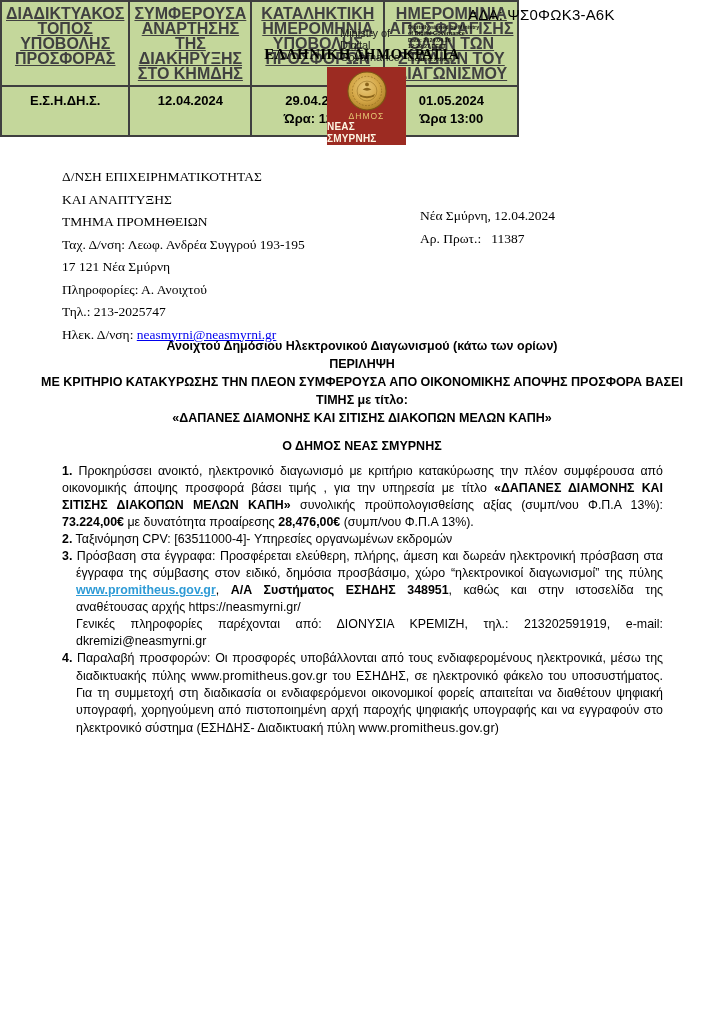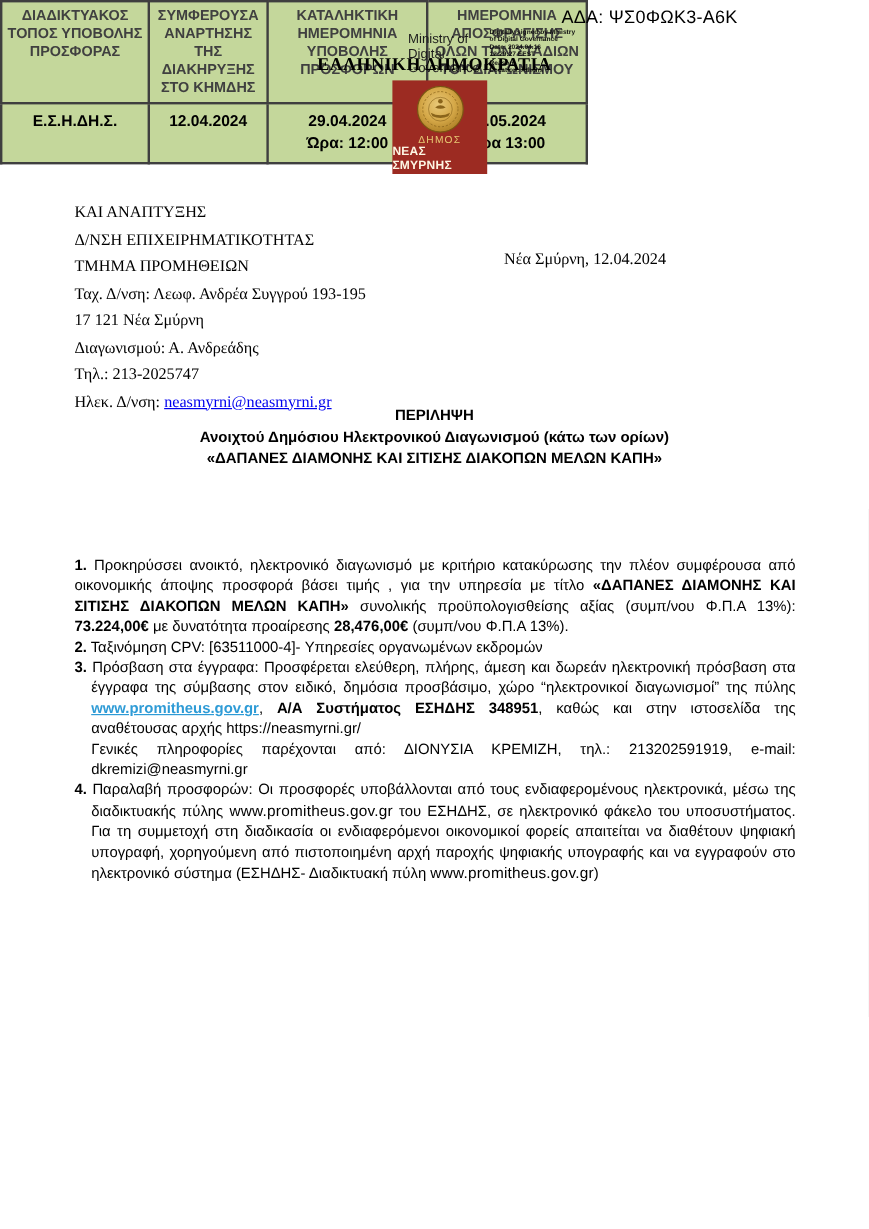--- a/index.html
+++ b/index.html
@@ -39,21 +39,21 @@
   .para { margin:0; }
   .hang { padding-left:14px; text-indent:-14px; }
   .hang .subline { text-indent:0; }
   .b { font-weight:bold; }
   a.prom { color:#2E9BD6; font-weight:bold; text-decoration:underline; }
   .url { letter-spacing:0.2px; font-size:12.8px; }
 
   
   .sched { left:118px; top:779px; border-collapse:collapse; table-layout:fixed; }
   .sched td { border:2px solid #3F3F3F; background:#C4D79B; text-align:center; vertical-align:top; padding:4px 4px; box-sizing:border-box; }
-  .sched tr.hdr td { font-size:12px; font-weight:bold; line-height:15px; color:#404040; height:80px; }
+  .sched tr.hdr td { font-size:16px; font-weight:bold; line-height:15px; color:#404040; height:80px;text-decoration:underline; }
   .sched tr.dat td { font-size:13px; font-weight:bold; line-height:18px; color:#000; height:50px; padding-top:5px; }
 </style>
 </head>
 <body>
 
 <div class="page">
 
   <div class="abs ada">ΑΔΑ: ΨΣ0ΦΩΚ3-Α6Κ</div>
   <div class="abs ministry">Ministry of
 Digital
@@ -80,40 +80,45 @@
       <circle cx="30" cy="21" r="2.6" fill="#8A641B"></circle>
       <circle cx="30" cy="30" r="13.5" fill="none" stroke="#8A641B" stroke-width="0.7"></circle>
     </svg>
     <div class="muni">ΔΗΜΟΣ</div>
     <div class="city">ΝΕΑΣ ΣΜΥΡΝΗΣ</div>
   </div>
 
   <div class="abs republic">ΕΛΛΗΝΙΚΗ ΔΗΜΟΚΡΑΤΙΑ</div>
 
   <div class="abs sender">
+    <div>Δ/ΝΣΗ ΕΠΙΧΕΙΡΗΜΑΤΙΚΟΤΗΤΑΣ</div>
     <div>ΚΑΙ ΑΝΑΠΤΥΞΗΣ</div>
-    <div>Δ/ΝΣΗ ΕΠΙΧΕΙΡΗΜΑΤΙΚΟΤΗΤΑΣ</div>
     <div>ΤΜΗΜΑ ΠΡΟΜΗΘΕΙΩΝ</div>
     <div>Ταχ. Δ/νση: Λεωφ. Ανδρέα Συγγρού 193-195</div>
     <div>17 121  Νέα Σμύρνη</div>
-    <div>Διαγωνισμού: Α. Ανδρεάδης</div>
+    <div>Πληροφορίες: Α. Ανοιχτού</div>
     <div>Τηλ.: 213-2025747</div>
     <div>
       <span>Ηλεκ. Δ/νση: </span><a class="mail" href="#">neasmyrni@neasmyrni.gr</a>
     </div>
   </div>
 
   <div class="abs meta">
     <div>Νέα Σμύρνη, 12.04.2024</div>
+    <div>
+      <span>Αρ. Πρωτ.:</span><span class="num">11387</span>
+    </div>
   </div>
 
   <div class="abs titleblock">
+    <div>Ανοιχτού Δημόσιου Ηλεκτρονικού Διαγωνισμού (κάτω των ορίων)</div>
     <div>ΠΕΡΙΛΗΨΗ</div>
-    <div>Ανοιχτού Δημόσιου Ηλεκτρονικού Διαγωνισμού (κάτω των ορίων)</div>
+    <div>ΜΕ ΚΡΙΤΗΡΙΟ ΚΑΤΑΚΥΡΩΣΗΣ ΤΗΝ ΠΛΕΟΝ ΣΥΜΦΕΡΟΥΣΑ ΑΠΟ ΟΙΚΟΝΟΜΙΚΗΣ ΑΠΟΨΗΣ ΠΡΟΣΦΟΡΑ ΒΑΣΕΙ ΤΙΜΗΣ με τίτλο:</div>
     <div>«ΔΑΠΑΝΕΣ ΔΙΑΜΟΝΗΣ ΚΑΙ ΣΙΤΙΣΗΣ ΔΙΑΚΟΠΩΝ ΜΕΛΩΝ ΚΑΠΗ»</div>
+    <div class="authority">Ο ΔΗΜΟΣ ΝΕΑΣ ΣΜΥΡΝΗΣ</div>
   </div>
 
   <div class="abs docbody">
 
     <div class="para">
       <span class="b">1.</span><span> Προκηρύσσει ανοικτό, ηλεκτρονικό διαγωνισμό με κριτήριο κατακύρωσης την πλέον συμφέρουσα από οικονομικής άποψης προσφορά βάσει τιμής , για την υπηρεσία με τίτλο </span><span class="b">«ΔΑΠΑΝΕΣ ΔΙΑΜΟΝΗΣ ΚΑΙ ΣΙΤΙΣΗΣ ΔΙΑΚΟΠΩΝ ΜΕΛΩΝ ΚΑΠΗ»</span><span> συνολικής προϋπολογισθείσης αξίας (συμπ/νου Φ.Π.Α 13%): </span><span class="b">73.224,00€</span><span> με δυνατότητα προαίρεσης </span><span class="b">28,476,00€</span><span> (συμπ/νου Φ.Π.Α 13%).</span>
     </div>
 
     <div class="para">
       <span class="b">2.</span><span> Ταξινόμηση CPV: [63511000-4]- Υπηρεσίες οργανωμένων εκδρομών</span>

